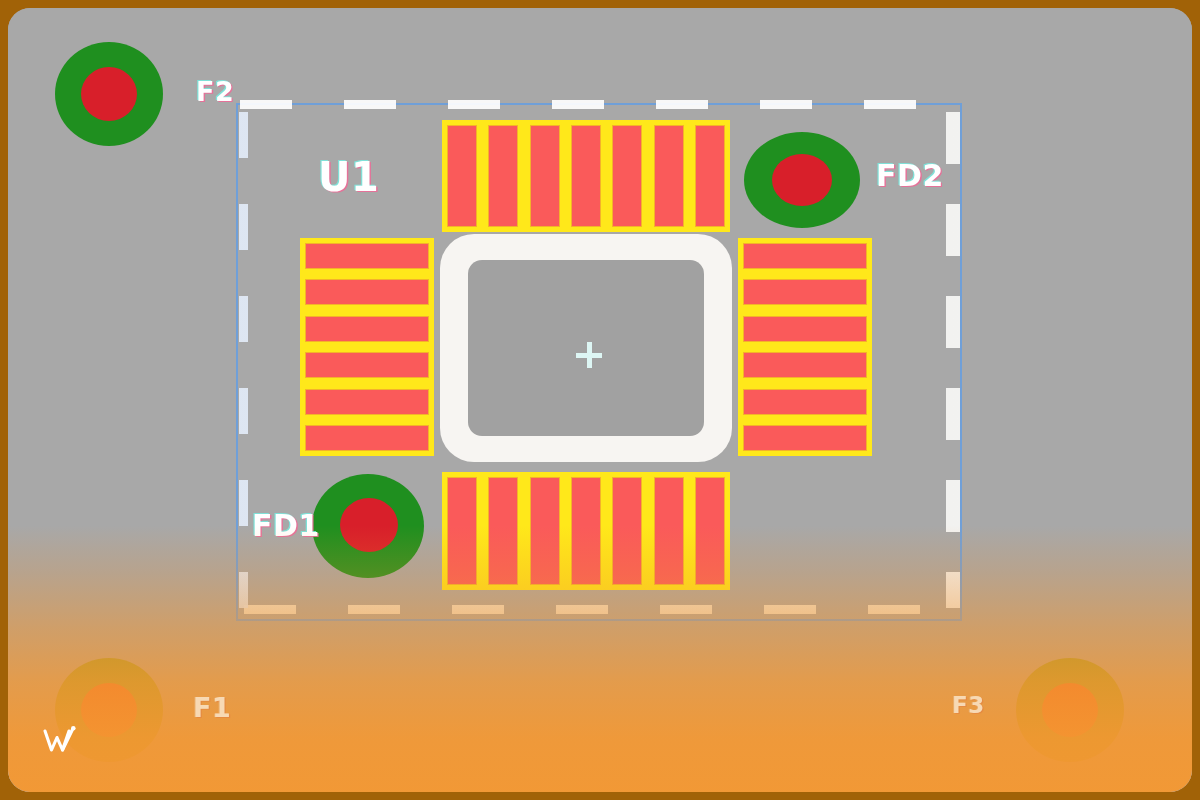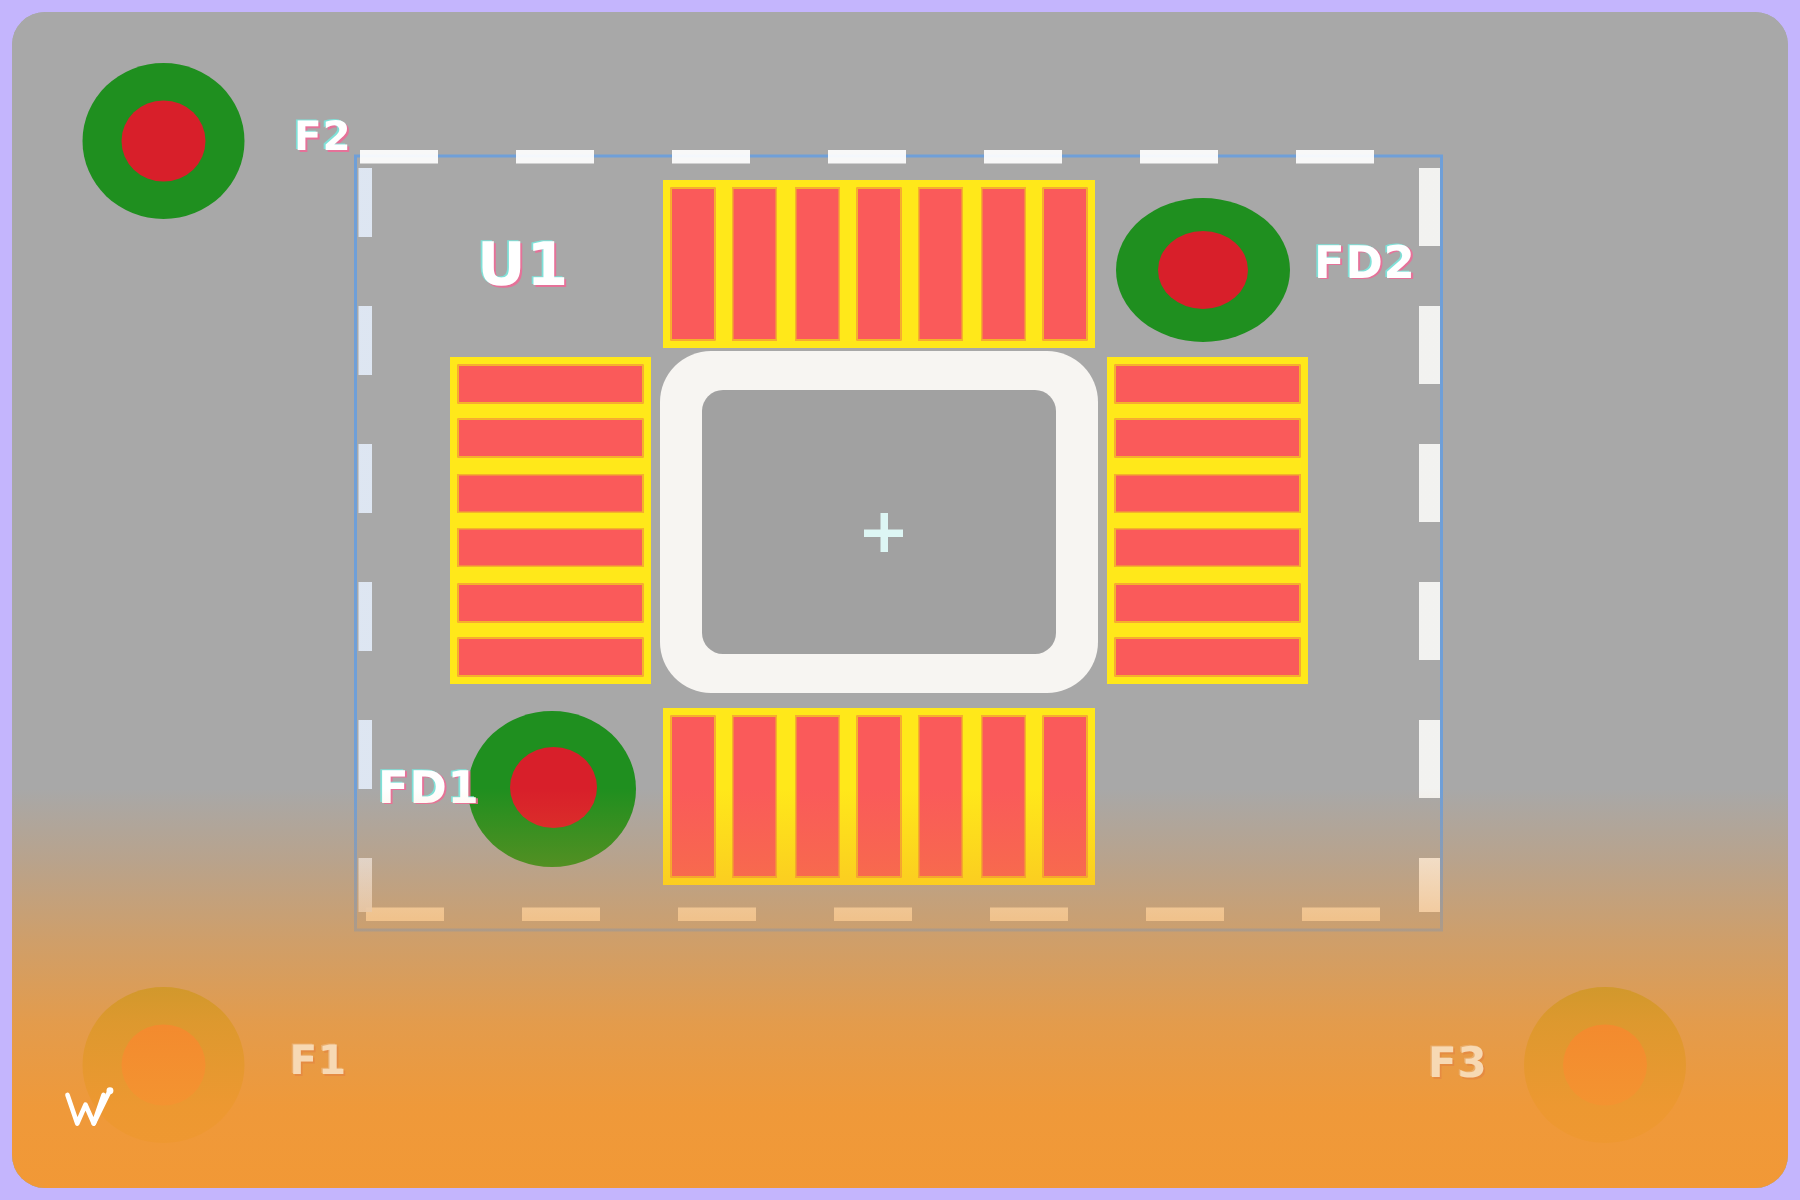--- a/index.html
+++ b/index.html
@@ -8,21 +8,21 @@
     padding: 0;
     background: #ffffff;
     font-family: "Liberation Sans", sans-serif;
   }
 
   #canvas {
     position: relative;
     width: 1200px;
     height: 800px;
     overflow: hidden;
-    background: #c4b5fd;
+    background: #a16207;
   }
 
   
   #board-viewport {
     position: absolute;
     left: 8px;
     top: 8px;
     width: 1184px;
     height: 784px;
     border-radius: 22px;
@@ -219,21 +219,21 @@
     <div class="via" style="left:47px; top:650px; width:108px; height:104px;">
       <div class="ring" style="background:#8d9a22;"></div>
       <div class="core" style="left:26px; top:25px; width:56px; height:54px; background:#f05a20;"></div>
     </div>
     <div class="ref-label dim" style="left:185px; top:684px; font-size:27px; z-index:70;">F1</div>
 
     <div class="via" style="left:1008px; top:650px; width:108px; height:104px;">
       <div class="ring" style="background:#8d9a22;"></div>
       <div class="core" style="left:26px; top:25px; width:56px; height:54px; background:#f05a20;"></div>
     </div>
-    <div class="ref-label dim" style="left:944px; top:684px; font-size:28px; z-index:70;text-align:center;">F3</div>
+    <div class="ref-label dim" style="left:944px; top:684px; font-size:23px; z-index:70;text-align:center;">F3</div>
 
     <div id="courtyard"></div>
     <div class="dash-edge h" style="left:232px; top:92px; width:718px;"></div>
     <div class="dash-edge h" style="left:236px; top:597px; width:714px; opacity:0.85;
                 background-image: repeating-linear-gradient(to right,
                   rgba(255,244,224,0.95) 0px, rgba(255,244,224,0.95) 52px,
                   rgba(255,255,255,0) 52px, rgba(255,255,255,0) 104px);"></div>
     <div class="dash-edge v" style="left:231px; top:104px; height:496px;
                 background-image: repeating-linear-gradient(to bottom,
                   rgba(226,235,248,0.92) 0px, rgba(226,235,248,0.92) 46px,

